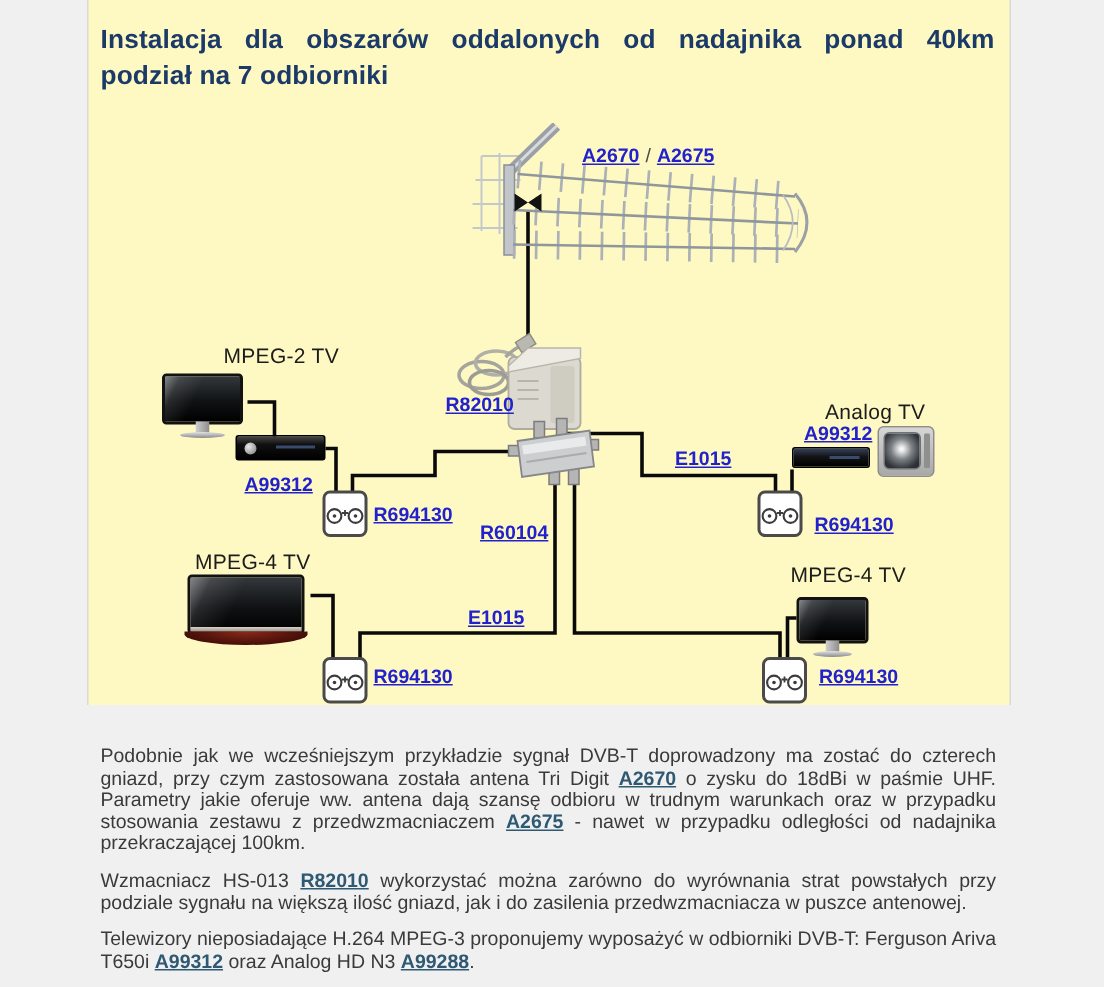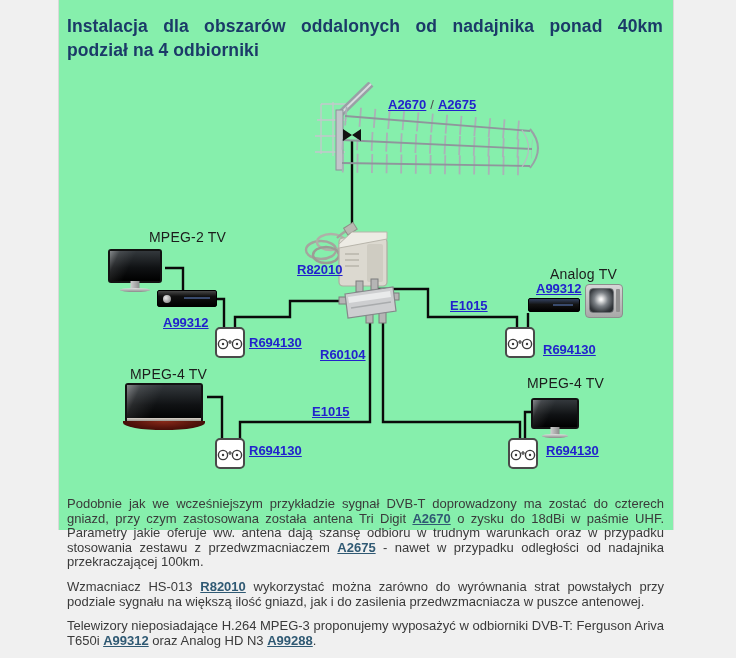--- a/index.html
+++ b/index.html
@@ -4,22 +4,22 @@
 <style>
   html,body{margin:0;padding:0;}
   body{
     width:736px;height:658px;overflow:hidden;
     background:#f0f0f0;
     font-family:"Liberation Sans",sans-serif;
     -webkit-font-smoothing:antialiased;
   }
   .page{position:relative;width:736px;height:658px;}
   .content{
-    position:absolute;left:58px;top:0;width:616px;height:530px;
-    background:#86efac;
+    position:absolute;left:58px;top:0;width:616px;height:470px;
+    background:#fef9c3;
     border-left:1px solid #d9d9d9;border-right:1px solid #d9d9d9;
     box-sizing:border-box;
   }
   
   .title{
     margin:14px 10px 0 8px;
     color:#1b3a68;font-weight:bold;font-size:17.5px;line-height:24px;
     letter-spacing:.1px;
   }
   .title .t1{display:block;text-align:justify;text-align-last:justify;}
@@ -76,21 +76,21 @@
   .plink{color:#2f5973;font-weight:bold;text-decoration:underline;cursor:pointer;}
 </style>
 </head>
 <body>
 
 <div class="page">
   <div class="content">
 
     <h1 class="title" style="margin-bottom:0;">
       <div class="t1">Instalacja dla obszarów oddalonych od nadajnika ponad 40km</div>
-      <div class="t2">podział na 4 odbiorniki</div>
+      <div class="t2">podział na 7 odbiorniki</div>
     </h1>
 
     <div class="diagram">
 
       <svg class="art" width="616" height="415" viewBox="0 0 616 415">
 
         <g stroke="#0a0a0a" stroke-width="2.4" fill="none">
           <polyline points="293,58 293,153"></polyline>
           <polyline points="301,200 301,211"></polyline>
           <polyline points="286,219 231,219 231,235 176,235 176,248"></polyline>

